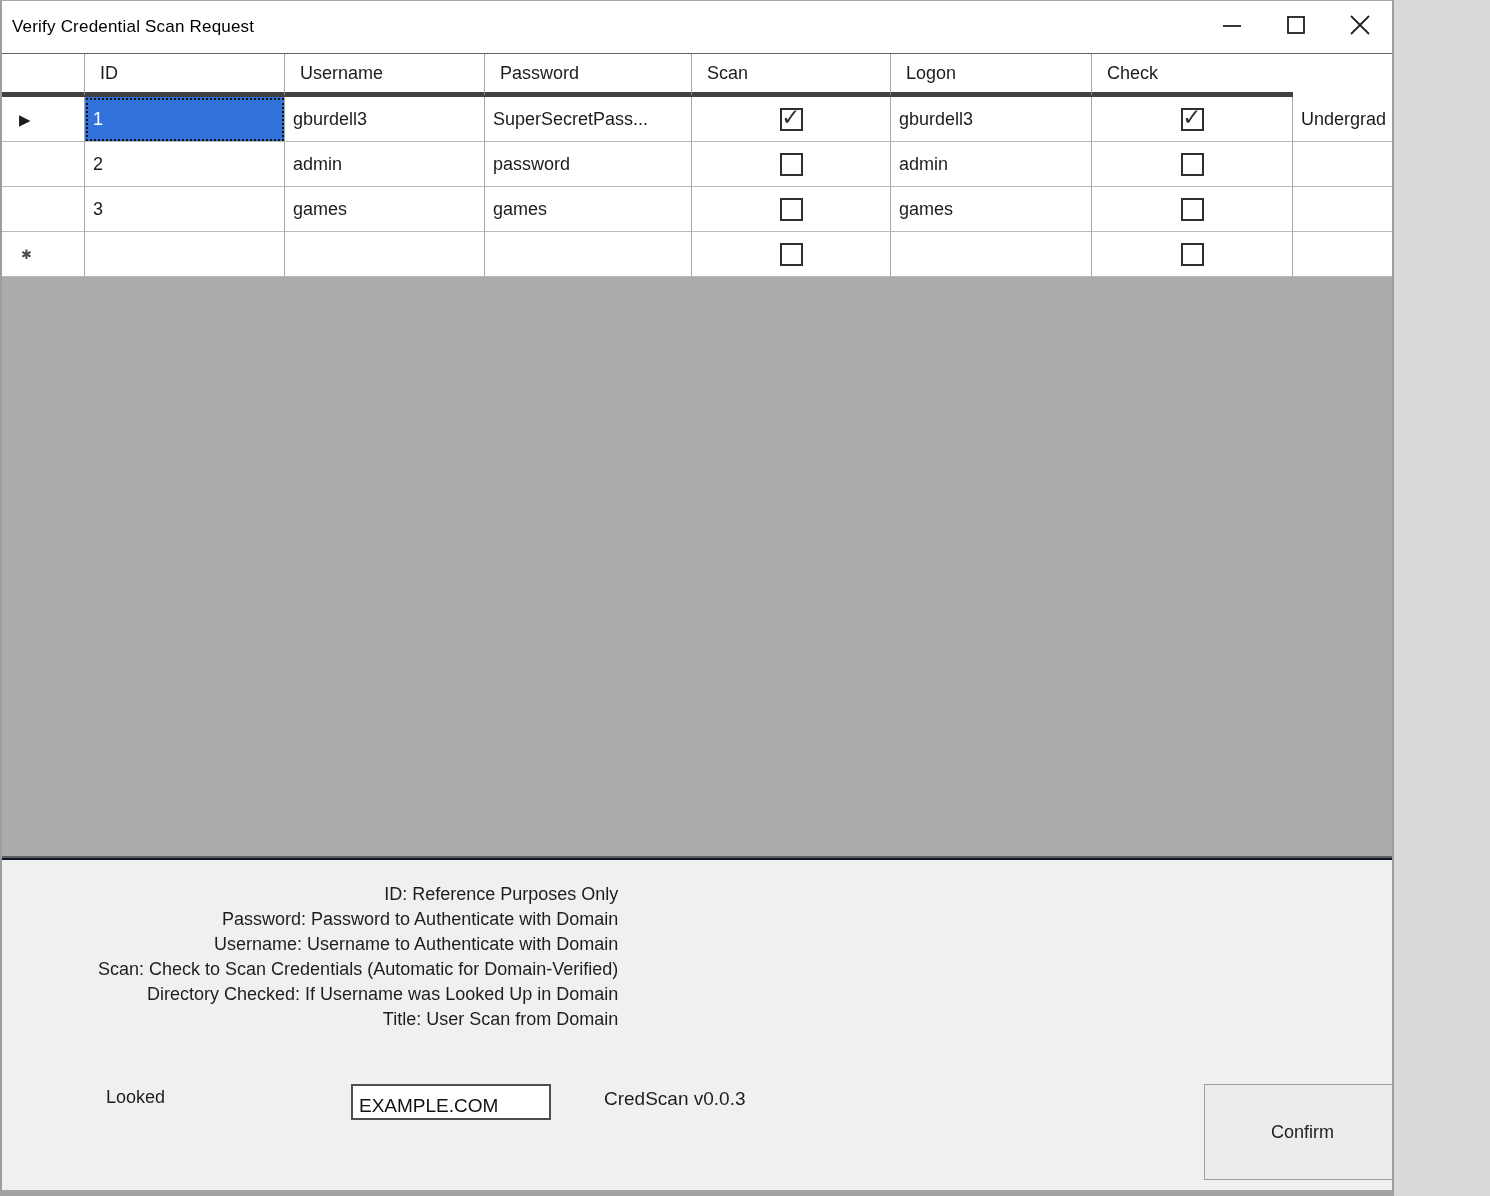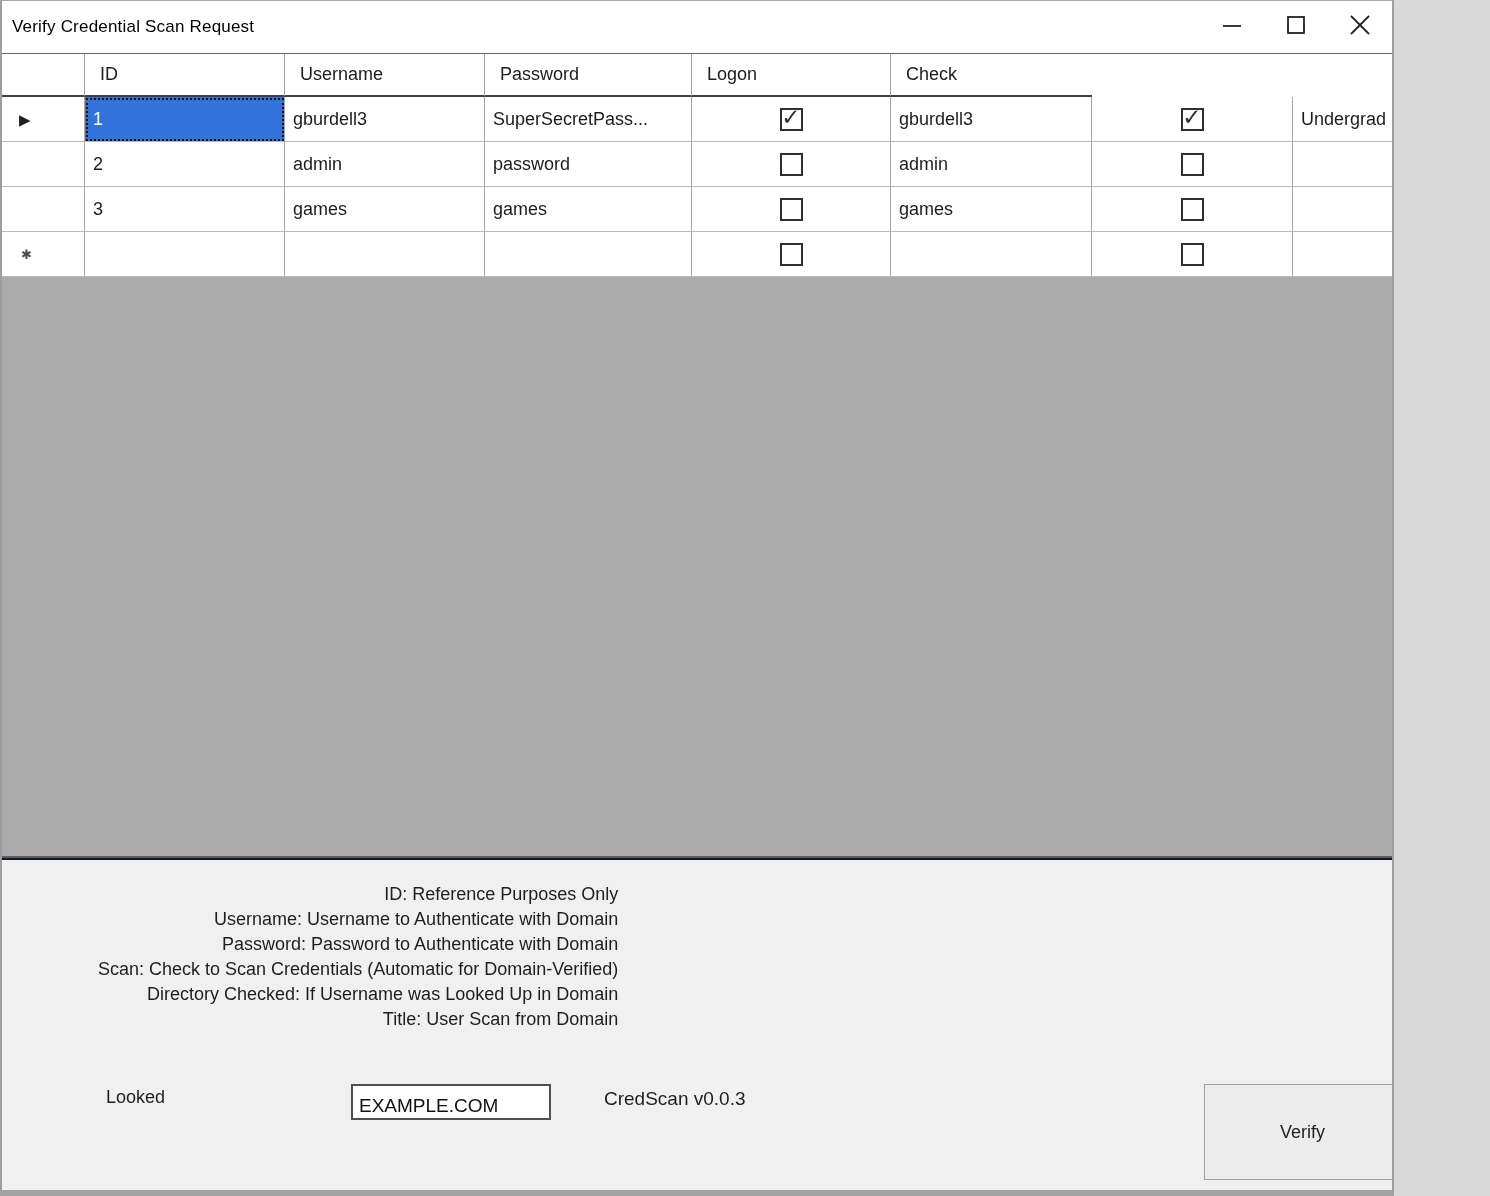--- a/index.html
+++ b/index.html
@@ -38,21 +38,21 @@
   .grid-row {
     display:grid;
     grid-template-columns:83px 200px 200px 207px 199px 201px 201px minmax(0,1fr);
     background:#fff;
   }
   .grid-row.header { height:43px; }
   .grid-row.datarow { height:45px; }
   .hcell {
     display:flex; align-items:center; padding-left:15px;
     font-size:18px; color:#1c1c1c; background:#fff;
-    border-right:1px solid #a6a6a6; border-bottom:2px solid #404040;
+    border-right:1px solid #a6a6a6; border-bottom:5px solid #404040;
     overflow:hidden; white-space:nowrap;
   }
   .hcell:last-child { border-right:none; }
   .cell {
     display:flex; align-items:center; padding-left:8px;
     font-size:18px; color:#1c1c1c; background:#fff;
     border-right:1px solid #a6a6a6; border-bottom:1px solid #b9b9b9;
     overflow:hidden; white-space:nowrap;
   }
   .cell:last-child { border-right:none; }
@@ -126,20 +126,21 @@
     </div>
   </div>
 
   <div class="gridwrap">
 
     <div class="grid-row header">
       <div class="hcell"></div>
       <div class="hcell">ID</div>
       <div class="hcell">Username</div>
       <div class="hcell">Password</div>
+      <div class="hcell">Scan</div>
       <div class="hcell">Logon</div>
       <div class="hcell">Check</div>
     </div>
 
     <div class="grid-row datarow">
       <div class="cell rowhead">
         <span class="rowmarker">▶</span>
       </div>
       <div class="cell selected">1</div>
       <div class="cell">gburdell3</div>
@@ -199,26 +200,26 @@
         <span class="checkbox"></span>
       </div>
       <div class="cell"></div>
     </div>
 
   </div>
 
   <div class="panel">
     <div class="legend">
       <div>ID: Reference Purposes Only</div>
+      <div>Password: Password to Authenticate with Domain</div>
       <div>Username: Username to Authenticate with Domain</div>
-      <div>Password: Password to Authenticate with Domain</div>
       <div>Scan: Check to Scan Credentials (Automatic for Domain-Verified)</div>
       <div>Directory Checked: If Username was Looked Up in Domain</div>
       <div>Title: User Scan from Domain</div>
     </div>
 
     <div class="domain-label">Looked</div>
     <input class="domain-input" type="text" value="EXAMPLE.COM" style="">
     <div class="version-label">CredScan v0.0.3</div>
-    <div class="confirm-btn">Verify</div>
+    <div class="confirm-btn">Confirm</div>
   </div>
 
 </div>
 
 </body></html>

